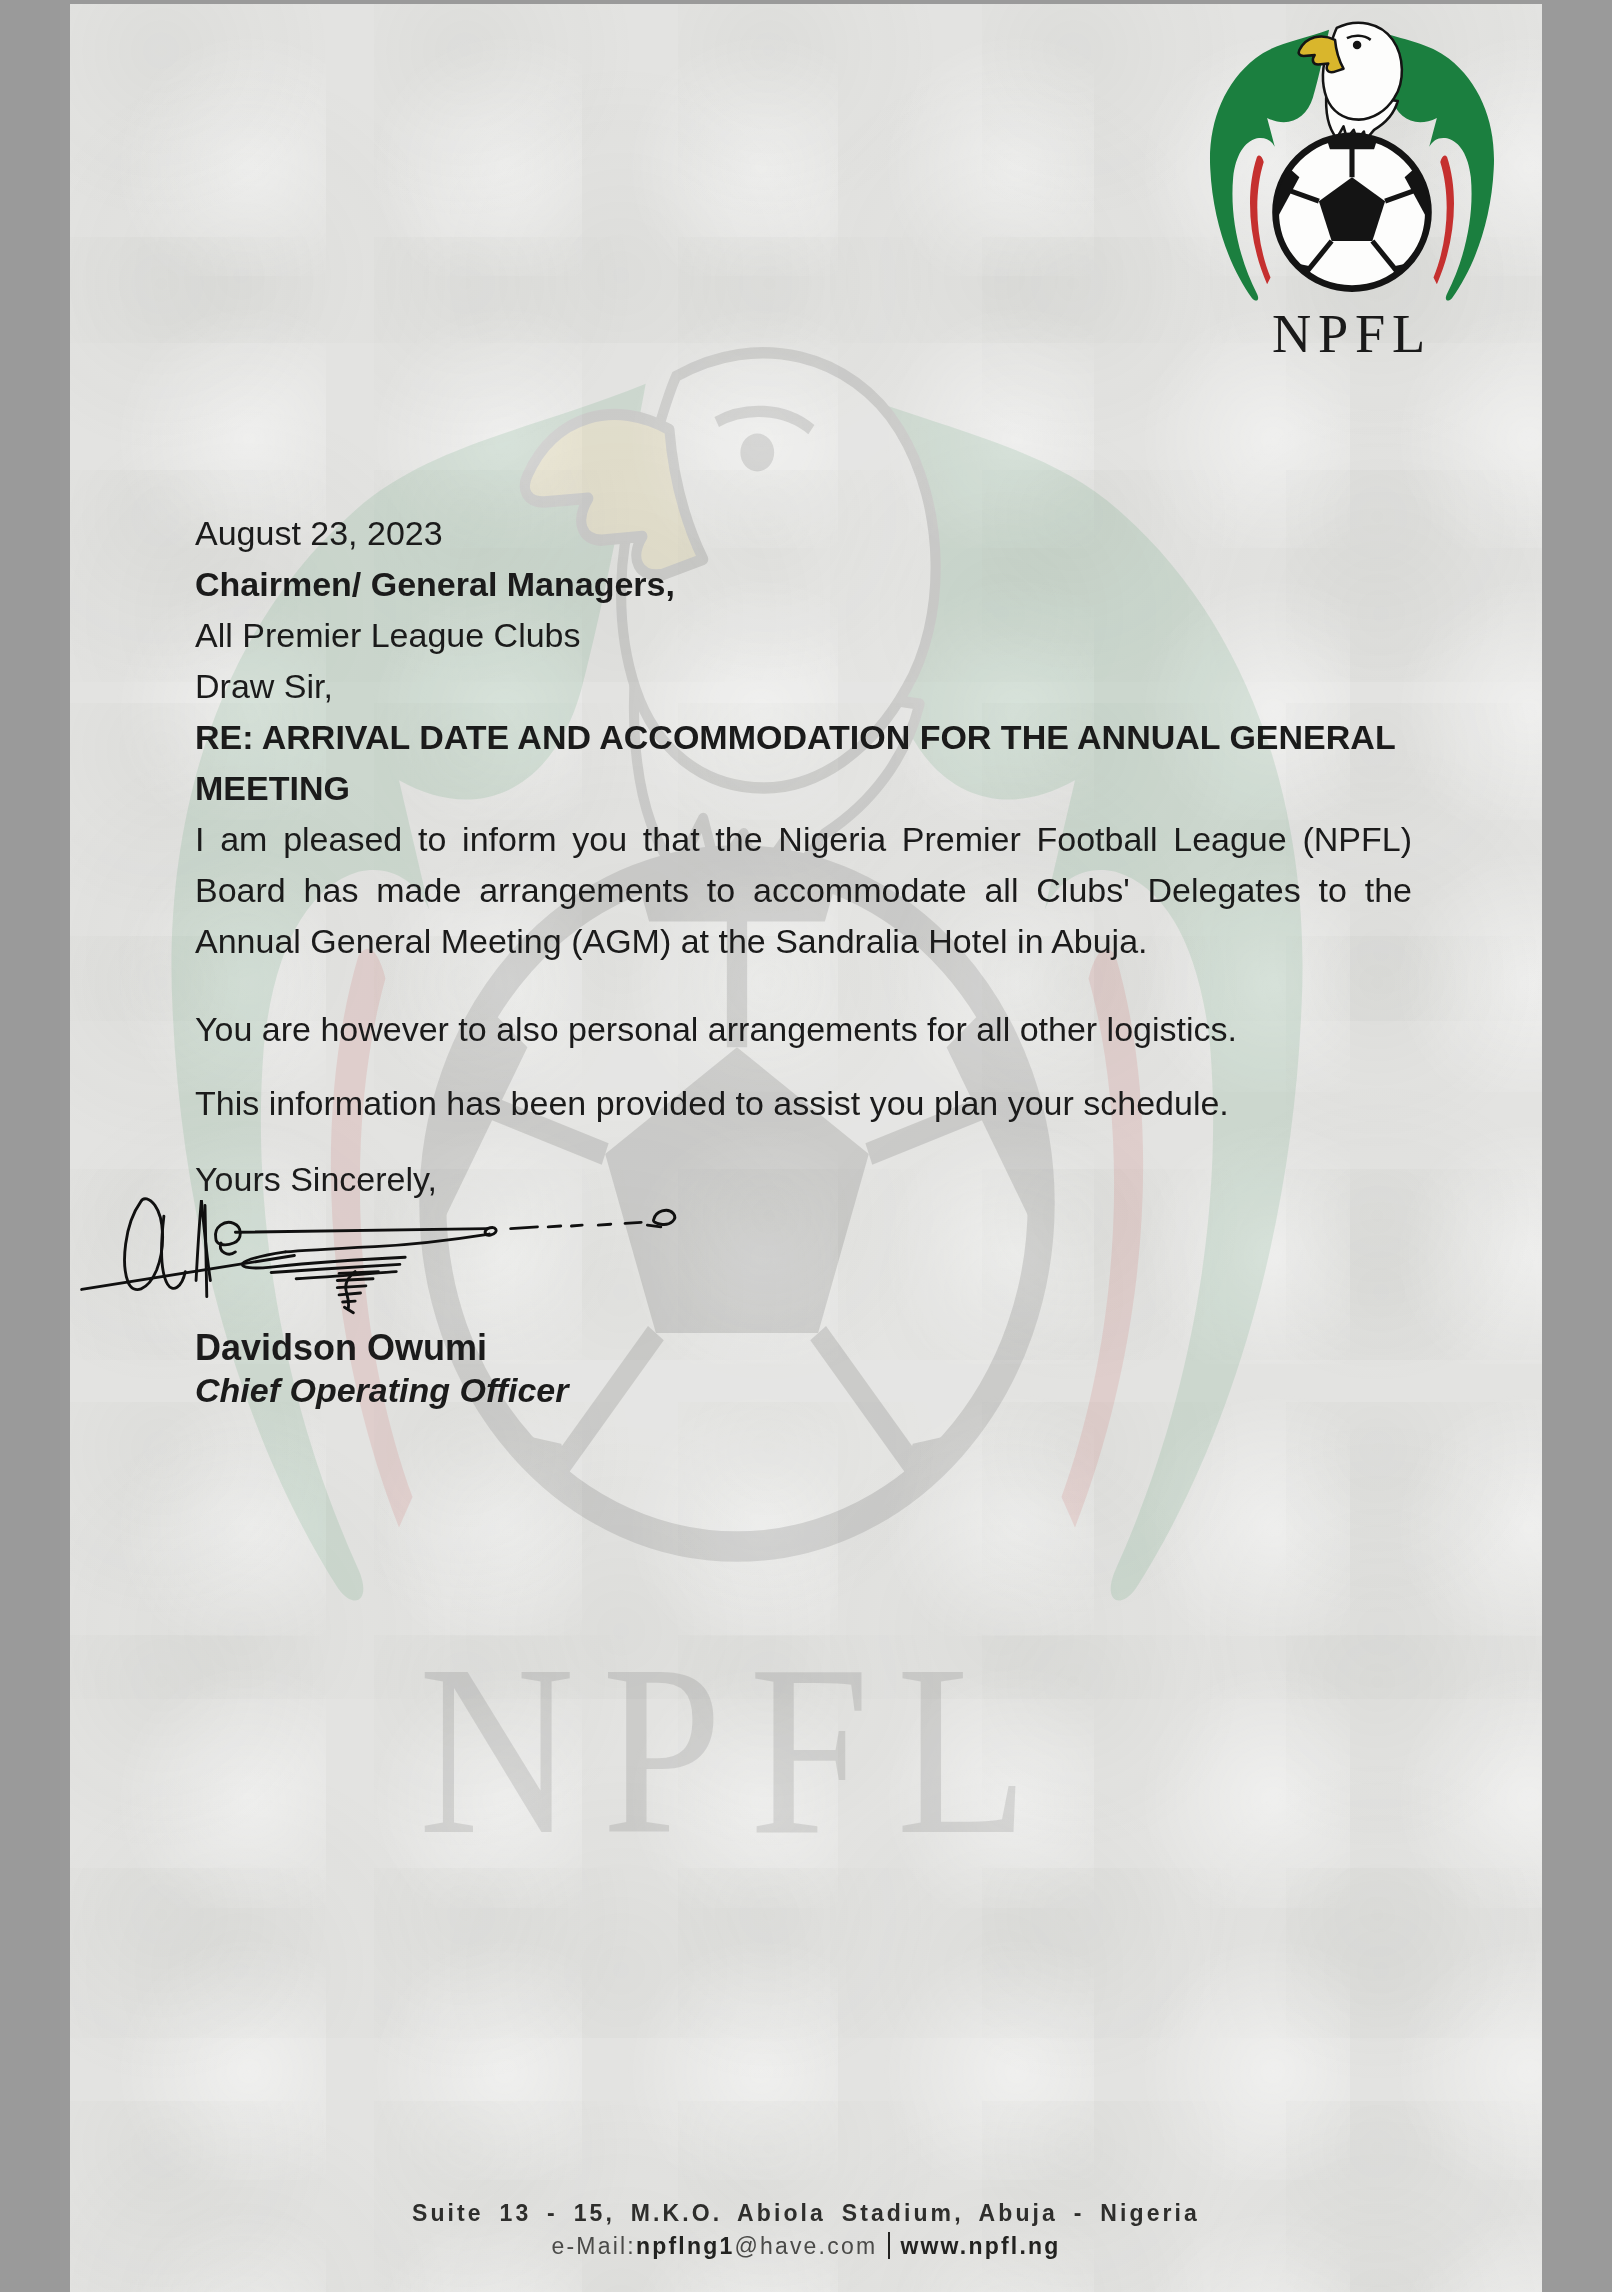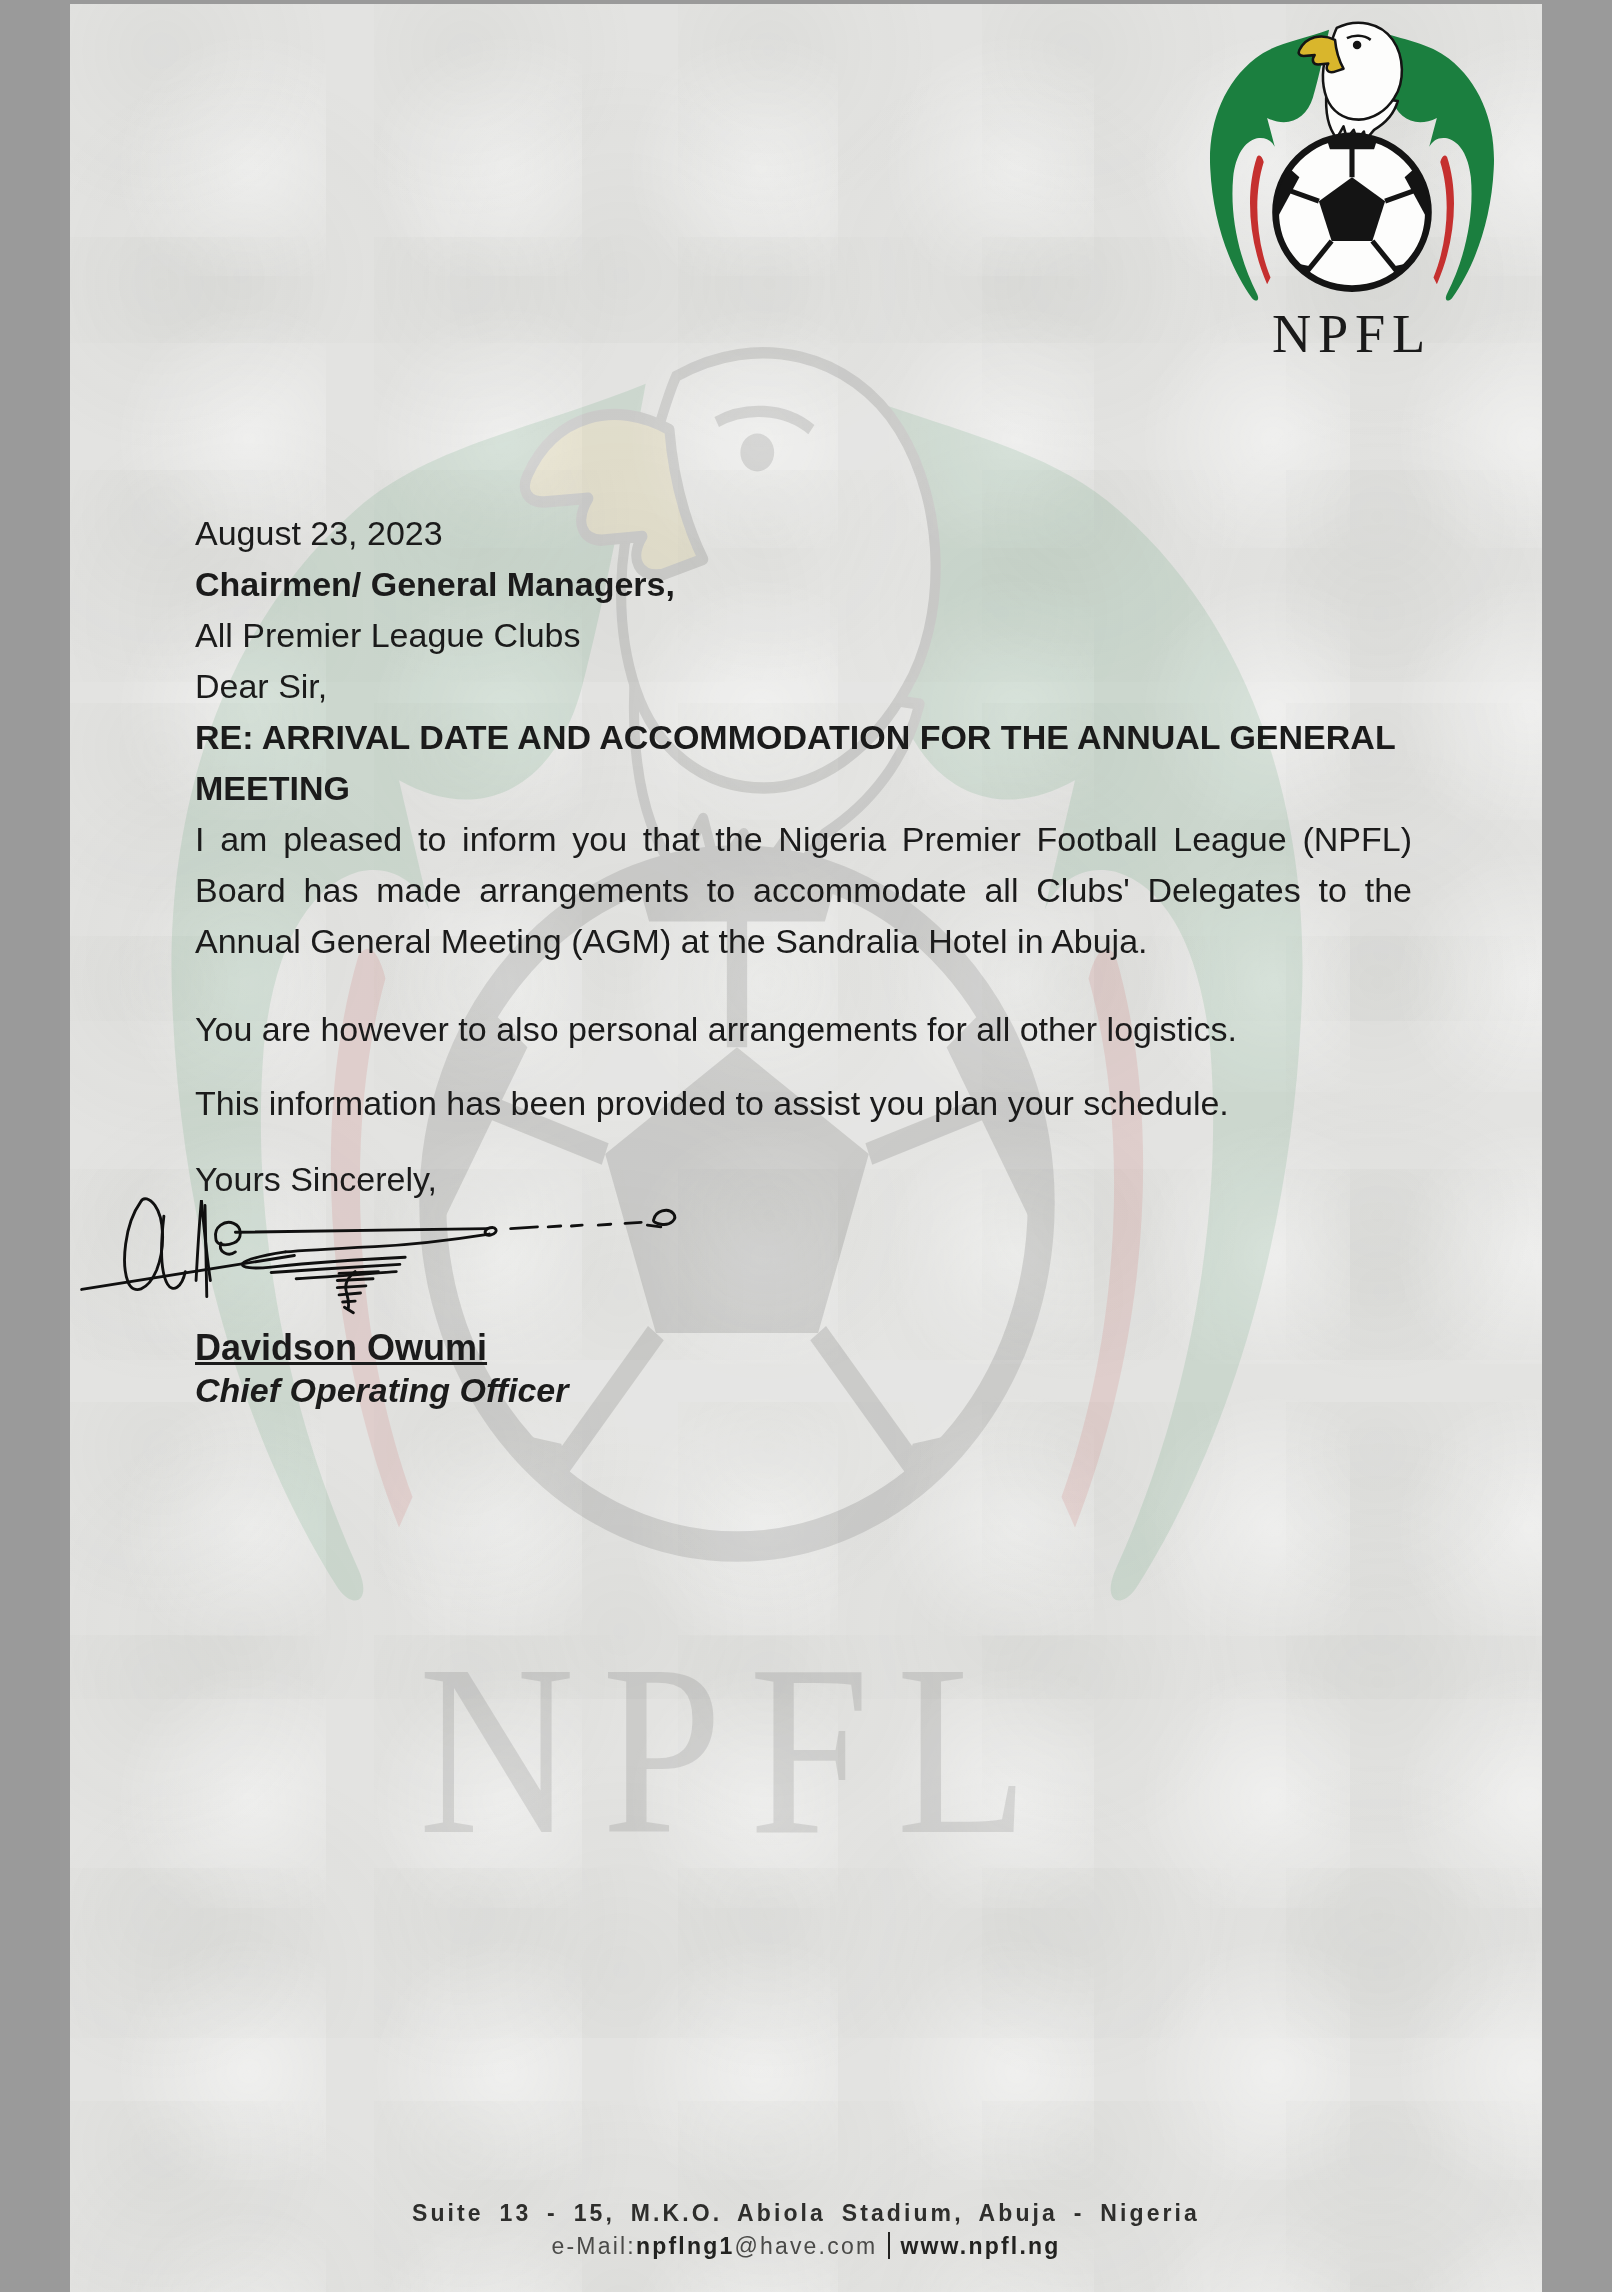--- a/index.html
+++ b/index.html
@@ -55,21 +55,21 @@
   .para.p3        { margin-bottom:23px; }
   .para.p4        { margin-bottom:27px; }
   .para.p5        { margin-bottom:25px; }
   .closing        { margin-bottom:0; }
 
   .signature-svg {
     display:block;
     width:699px; height:143px;
     margin:-21.5px 0 0 -125px;
   }
-  .signer-name  { font-weight:bold; font-size:36px; line-height:42px; margin-top:-29px;text-decoration:underline; }
+  .signer-name  { font-weight:bold; font-size:36px; line-height:42px; margin-top:-29px; }
   .signer-title { font-weight:bold; font-style:italic; font-size:34px; line-height:42px; margin-top:9.9px; }
 
   
   .footer {
     position:absolute; left:0; right:0; top:2196px;
     text-align:center;
     z-index:1;
   }
   .footer-line1 {
     font-size:23px; font-weight:bold;
@@ -164,21 +164,21 @@
     <svg viewBox="0 0 400 410">
         <use href="#npfl-logo"></use>
       </svg>
   </div>
 
   <div class="content">
     <p class="date">August 23, 2023</p>
 
     <p class="recipient1">Chairmen/ General Managers,</p>
     <p class="recipient2">All Premier League Clubs</p>
-    <p class="salutation">Dear Sir,</p>
+    <p class="salutation">Draw Sir,</p>
 
     <p class="subject">RE: ARRIVAL DATE AND ACCOMMODATION FOR THE ANNUAL GENERAL MEETING</p>
 
     <p class="para p1">I am pleased to inform you that the Nigeria Premier Football League (NPFL) Board has made arrangements to accommodate all Clubs' Delegates to the Annual General Meeting (AGM) at the Sandralia Hotel in Abuja.</p>
     <p class="para p3">You are however to also personal arrangements for all other logistics.</p>
     <p class="para p5">This information has been provided to assist you plan your schedule.</p>
 
     <p class="closing">Yours Sincerely,</p>
 
     <svg class="signature-svg" viewBox="0 0 780 160" fill="none" stroke="#101010" stroke-width="3.2" stroke-linecap="round">

